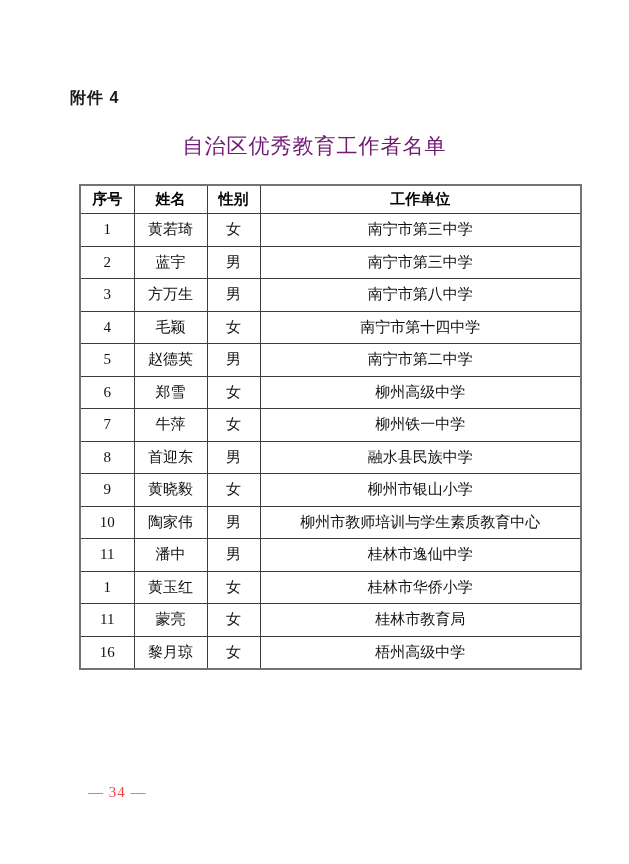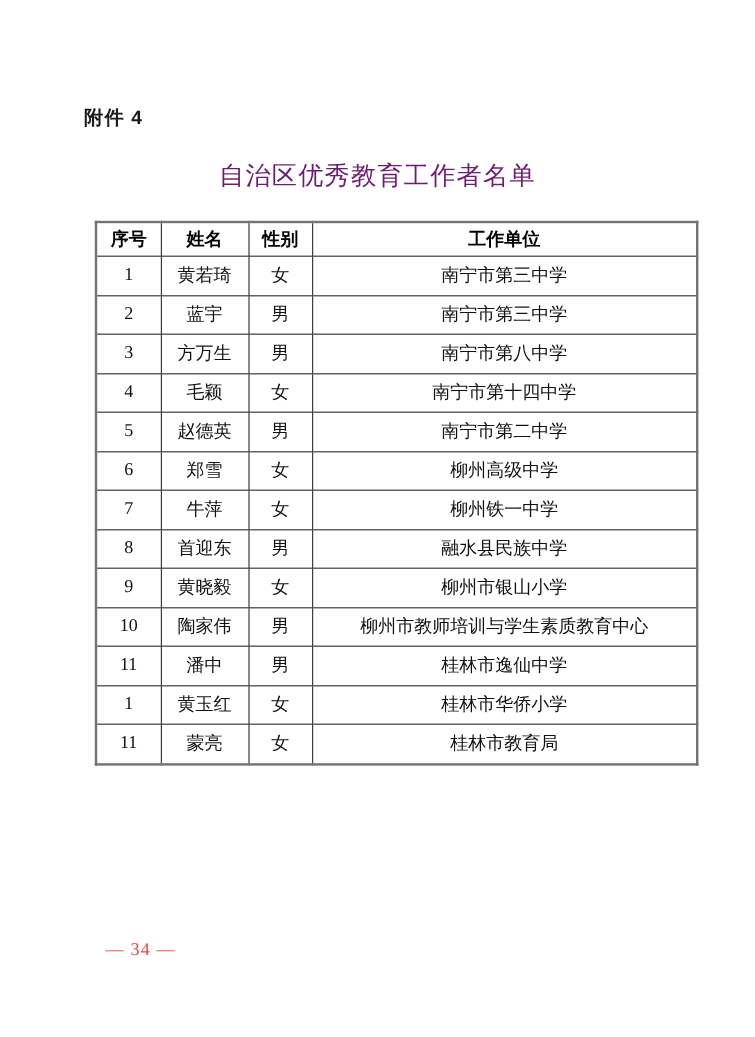--- a/index.html
+++ b/index.html
@@ -177,18 +177,24 @@
           <td>黄玉红</td>
           <td>女</td>
           <td>桂林市华侨小学</td>
         </tr>
         <tr>
           <td>11</td>
           <td>蒙亮</td>
           <td>女</td>
           <td>桂林市教育局</td>
         </tr>
+        <tr>
+          <td>16</td>
+          <td>黎月琼</td>
+          <td>女</td>
+          <td>梧州高级中学</td>
+        </tr>
       </tbody>
   </table>
 
   <div class="page-number">— 34 —</div>
 
 </div>
 
 </body></html>

